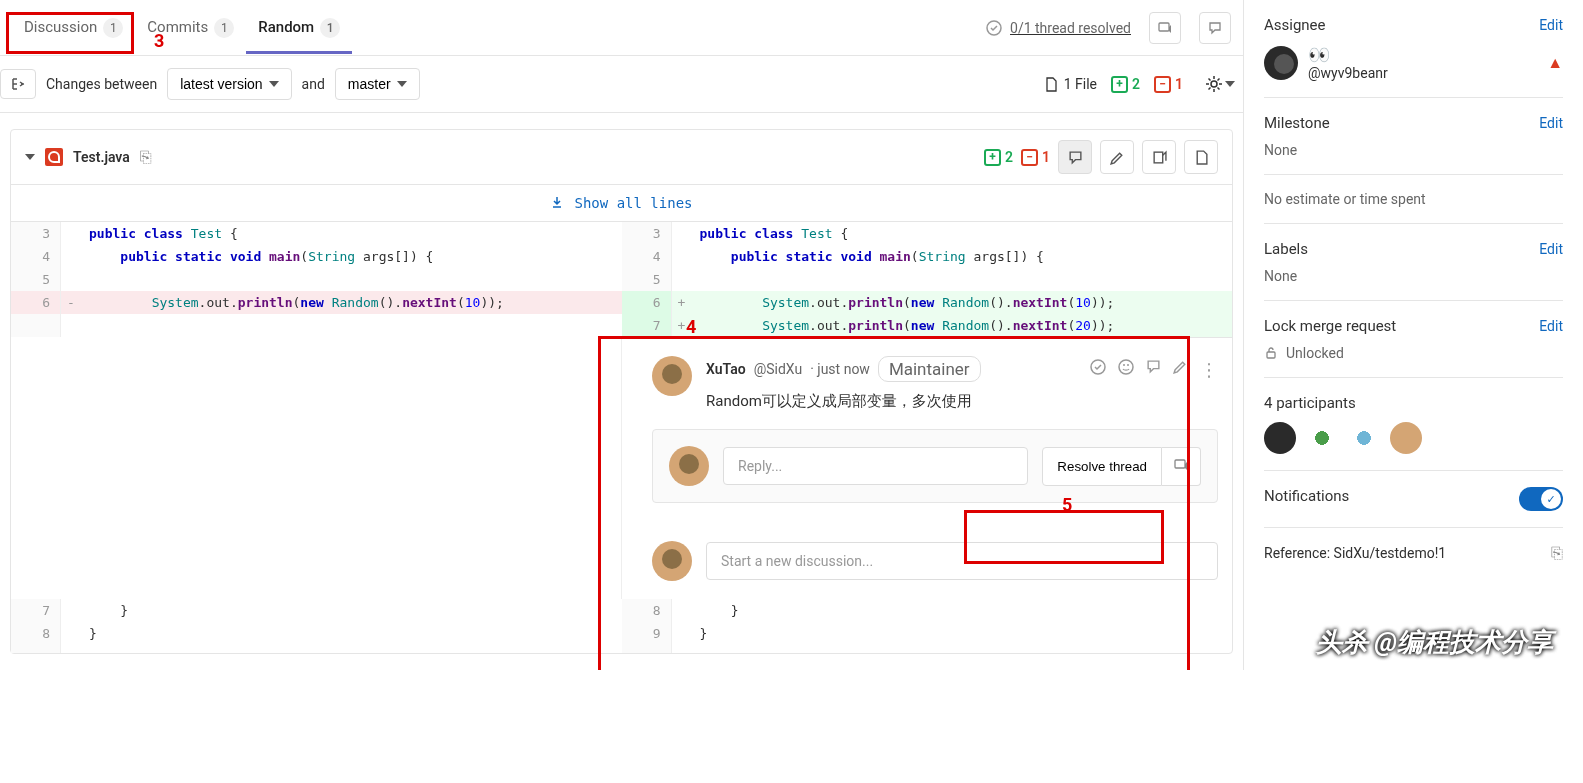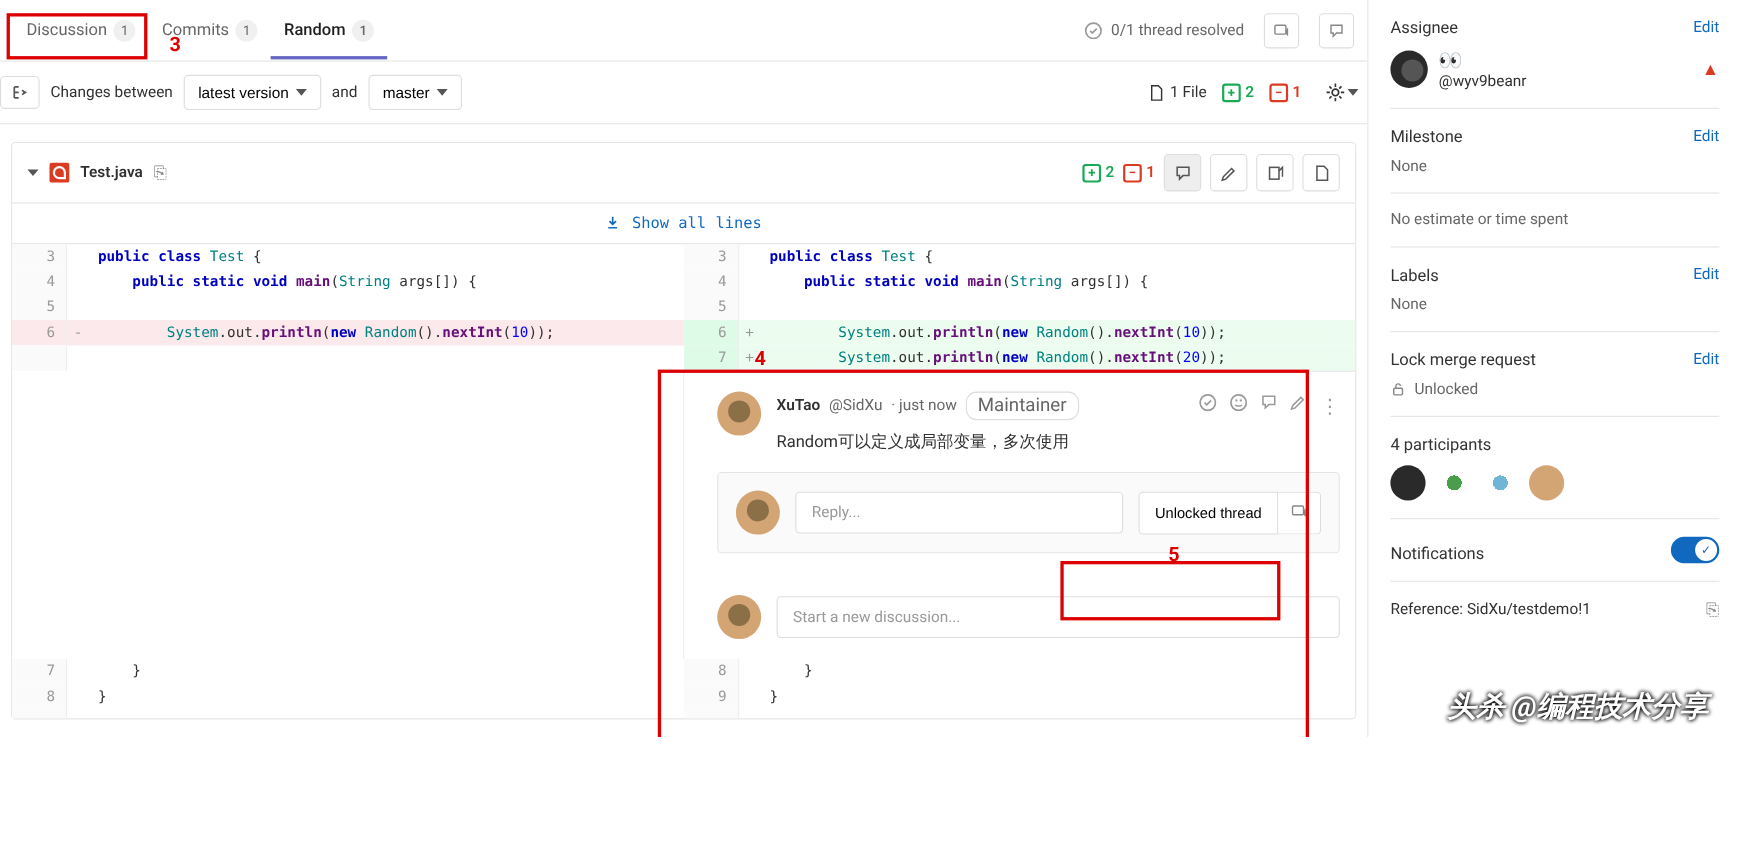--- a/index.html
+++ b/index.html
@@ -6,21 +6,21 @@
 body { font-family: -apple-system, BlinkMacSystemFont, "Segoe UI", Roboto, sans-serif; font-size: 14px; color: #303030; background: #fff; }
 .container { display: flex; width: 1583px; }
 .main { flex: 1; min-width: 0; }
 .sidebar { width: 340px; padding: 0 20px; border-left: 1px solid #e5e5e5; }
 
 
 .tabs { display: flex; align-items: center; border-bottom: 1px solid #e5e5e5; padding: 0 12px; height: 56px; }
 .tab { padding: 16px 12px; color: #666; cursor: pointer; display: flex; align-items: flex-start; gap: 6px; font-size: 15px; }
 .tab.active { color: #1f1f1f; font-weight: 500; border-bottom: 3px solid #6666c4; margin-bottom: -1px; padding-bottom: 13px; }
 .badge { display: inline-flex; align-items: center; justify-content: center; min-width: 20px; height: 20px; border-radius: 10px; background: #f0f0f0; color: #666; font-size: 12px; padding: 0 6px; }
-.tabs-right { margin-left: auto; display: flex; align-items: center; gap: 18px; }
+.tabs-right { margin-left: auto; display: flex; align-items: center; gap: 18px; text-decoration: underline; }
 .thread-status { display: flex; align-items: center; gap: 8px; color: #666; font-size: 14px; }
 .icon-btn { width: 32px; height: 32px; border: 1px solid #ddd; border-radius: 4px; background: #fff; display: flex; align-items: center; justify-content: center; cursor: pointer; color: #666; }
 
 
 .toolbar { display: flex; align-items: center; padding: 12px 0; gap: 10px; border-bottom: 1px solid #e5e5e5; }
 .btn { border: 1px solid #ddd; background: #fff; padding: 7px 12px; border-radius: 4px; cursor: pointer; display: inline-flex; align-items: center; gap: 6px; font-size: 14px; }
 .toolbar-right { margin-left: auto; display: flex; align-items: center; gap: 14px; }
 .file-count { font-weight: 400; display: flex; align-items: center; gap: 6px; }
 .add-count { color: #1aaa55; font-weight: 600; display: flex; align-items: center; gap: 4px; }
 .del-count { color: #db3b21; font-weight: 600; display: flex; align-items: center; gap: 4px; }
@@ -334,21 +334,21 @@
                   </div>
                 </div>
                 <div class="comment-text">Random可以定义成局部变量，多次使用</div>
               </div>
             </div>
 
             <div class="reply-box">
               <div class="avatar"></div>
               <div class="reply-input">Reply...</div>
               <div class="resolve-group">
-                <button class="resolve-btn">Unlocked thread</button>
+                <button class="resolve-btn">Resolve thread</button>
                 <button class="resolve-icon-btn">
                   <svg width="14" height="14" viewBox="0 0 14 14">
                       <rect x="1" y="2" width="10" height="8" rx="1" fill="none" stroke="#888" stroke-width="1.3"></rect>
                       <path d="M11 6l2-2v8l-2-2" fill="#888"></path>
                     </svg>
                 </button>
               </div>
             </div>
           </div>
 
@@ -452,21 +452,21 @@
     <div class="sb-section">
       <div class="sb-title">4 participants</div>
       <div class="participants-row">
         <div class="p-avatar p1"></div>
         <div class="p-avatar p2"></div>
         <div class="p-avatar p3"></div>
         <div class="p-avatar p4"></div>
       </div>
     </div>
 
-    <div class="sb-section" style="display:flex;justify-content:space-between;align-items:flex-end;">
+    <div class="sb-section" style="display:flex;justify-content:space-between;align-items:flex-start;">
       <span class="sb-title">Notifications</span>
       <div class="toggle"></div>
     </div>
 
     <div class="sb-section" style="border:none;display:flex;justify-content:space-between;align-items:center;">
       <span>Reference: SidXu/testdemo!1</span>
       <span class="copy-icon">⎘</span>
     </div>
   </div>
 

